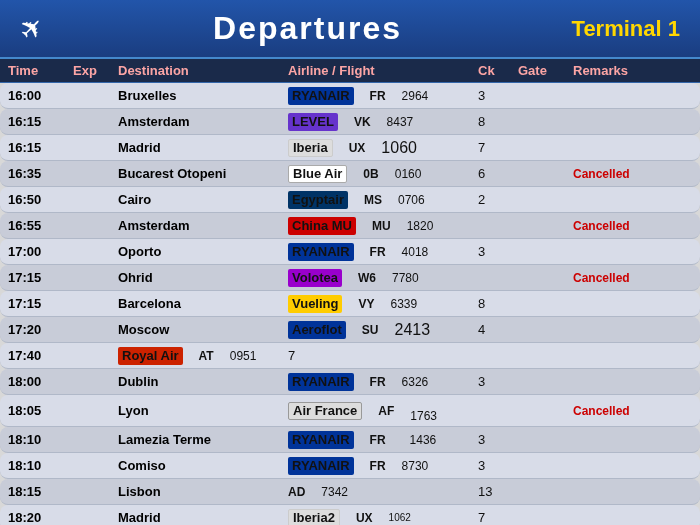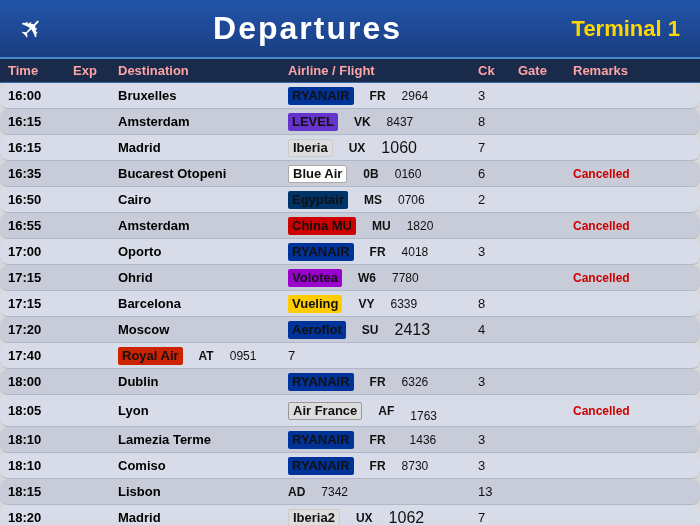--- a/index.html
+++ b/index.html
@@ -367,21 +367,21 @@
     <span></span>
     <span class="remarks"></span>
   </div>
       <div class="flight-row">
     <span class="time">18:20</span>
     <span></span>
     <span class="destination">Madrid</span>
     <div class="airline-flight">
       <span class="airline-badge iberia">Iberia2</span>
       <span style="font-size:12px;font-weight:bold;">UX</span>
-      <span style="font-size:16px;">1062</span>
+      <span style="font-size:10px;">1062</span>
     </div>
     <span>7</span>
     <span></span>
     <span class="remarks"></span>
   </div>
     </div>
 
 </div>
 
 </body></html>

